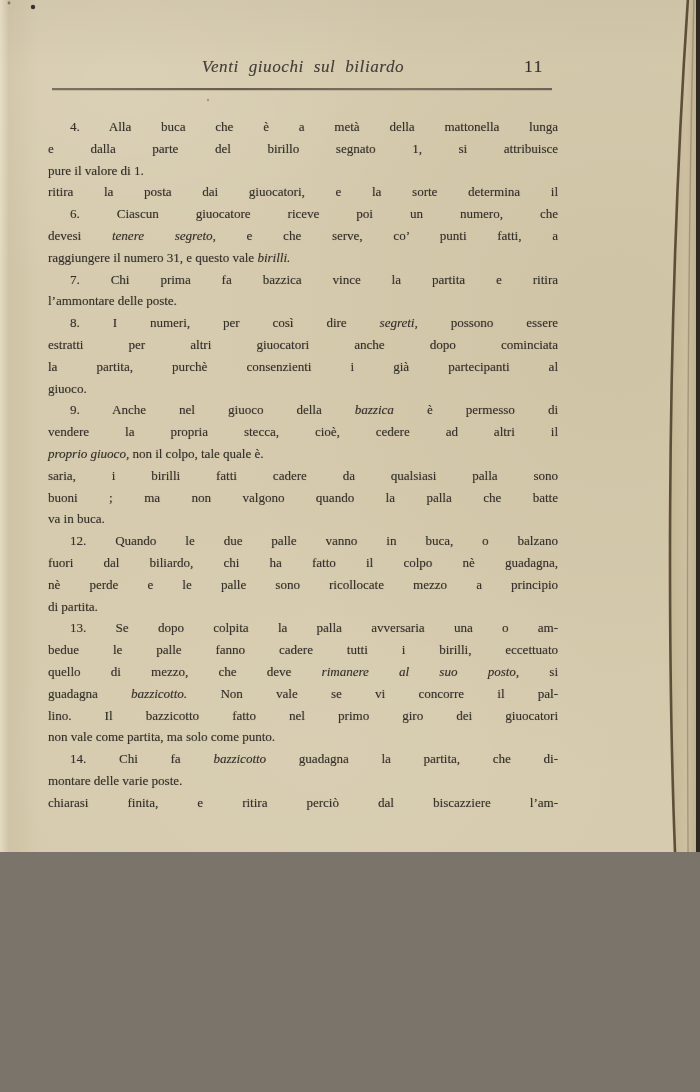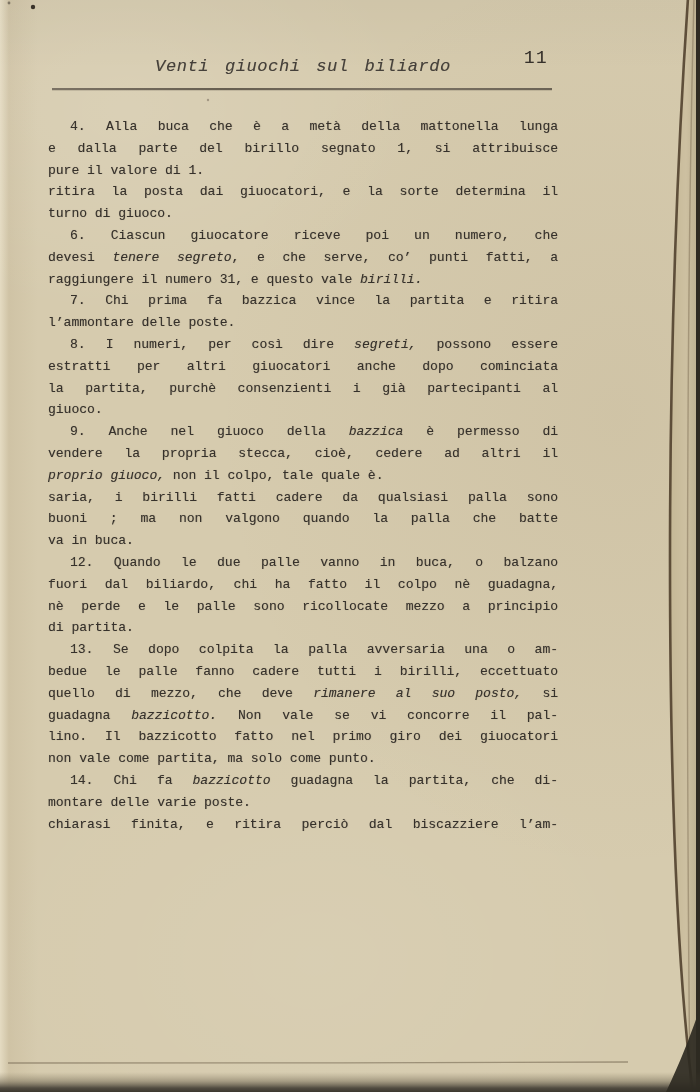--- a/index.html
+++ b/index.html
@@ -2,40 +2,39 @@
 <html style="--paper: #d6cbae; --ink: #36312b; --header-ink: #45403a; --rule: #6e6557; --edge-strip: #ccbf9f; --edge-line: #4a3a27; --deep-edge: #2f2a21;"><head>
 <meta charset="utf-8">
 <style>
   html,body{margin:0;padding:0;}
   body{
     width:700px;height:1092px;overflow:hidden;
     font-family:"Liberation Serif","DejaVu Serif",serif;
     background:#7a746a;
   }
   .page{
-    position:relative;width:700px;height:1092px;overflow:hidden;
+    position:relative;width:700px;height:852px;overflow:hidden;
     background:
       radial-gradient(420px 300px at 18% 10%, rgba(255,255,255,0.10), transparent 70%),
       radial-gradient(560px 640px at 88% 38%, rgba(120,95,60,0.07), transparent 72%),
       radial-gradient(500px 380px at 45% 88%, rgba(255,255,255,0.06), transparent 70%),
       linear-gradient(90deg, rgba(240,232,210,0.55) 0px, rgba(148,124,88,0.10) 9px, rgba(0,0,0,0) 38px),
       linear-gradient(180deg, rgba(0,0,0,0.03), rgba(0,0,0,0) 70px),
       var(--paper,#d6cbae);
-    font-family: Liberation Mono, monospace;
   }
   
   .running-title{
     position:absolute;left:48px;top:57px;width:510px;
     text-align:center;font-style:italic;font-size:17px;line-height:20px;
     letter-spacing:0.6px;word-spacing:5px;
     color:var(--header-ink,#45403a);
     text-shadow:0.3px 0.3px 0.6px rgba(60,54,46,0.35);
   }
   .page-number{
-    position:absolute;left:524px;top:48px;width:30px;
+    position:absolute;left:524px;top:56px;width:30px;
     font-size:17.5px;line-height:20px;letter-spacing:1.5px;
     color:var(--ink,#36312b);
     text-shadow:0.3px 0.3px 0.6px rgba(60,54,46,0.35);
   }
   .header-rule{
     position:absolute;left:52px;top:88px;width:500px;height:1.6px;
     background:linear-gradient(90deg,#7b7264,#665e50 35%,#7b7264 70%,#6b6355);
     box-shadow:0 1px 0 rgba(110,100,86,0.22);
   }
   
@@ -68,21 +67,20 @@
   </header>
 
   <main class="body-text">
       <div class="paragraph">
         <div class="line first"><span>4. Alla buca che è a metà della mattonella lunga</span></div>
         <div class="line"><span>e dalla parte del birillo segnato 1, si attribuisce</span></div>
         <div class="line last"><span>pure il valore di 1.</span></div>
       </div>
       <div class="paragraph">
         <div class="line"><span>ritira la posta dai giuocatori, e la sorte determina il</span></div>
-        <div class="line last"><span>turno di giuoco.</span></div>
       </div>
       <div class="paragraph">
         <div class="line first"><span>6. Ciascun giuocatore riceve poi un numero, che</span></div>
         <div class="line"><span>devesi </span><span class="it">tenere segreto</span><span>, e che serve, co’ punti fatti, a</span></div>
         <div class="line last"><span>raggiungere il numero 31, e questo vale </span><span class="it">birilli.</span></div>
       </div>
       <div class="paragraph">
         <div class="line first"><span>7. Chi prima fa bazzica vince la partita e ritira</span></div>
         <div class="line last"><span>l’ammontare delle poste.</span></div>
       </div>

